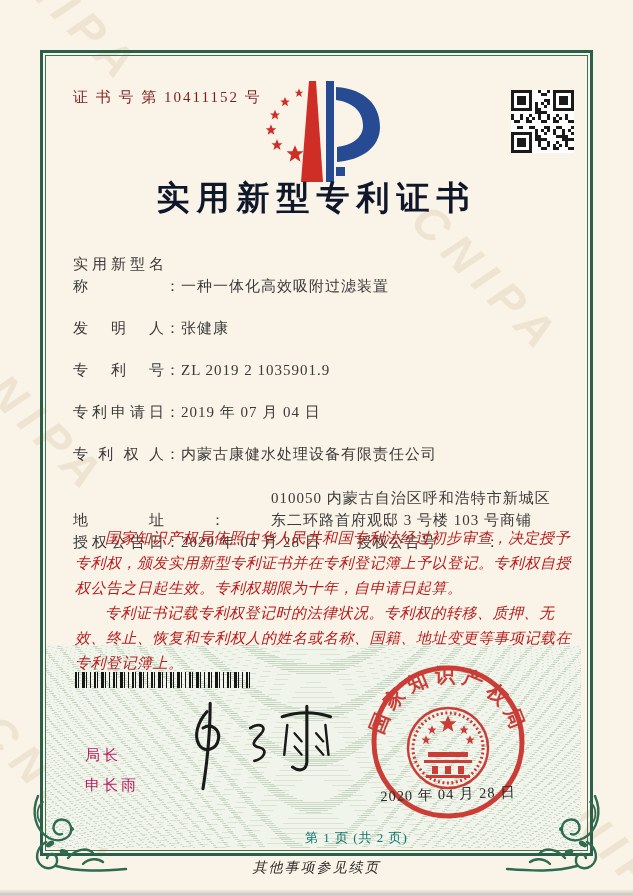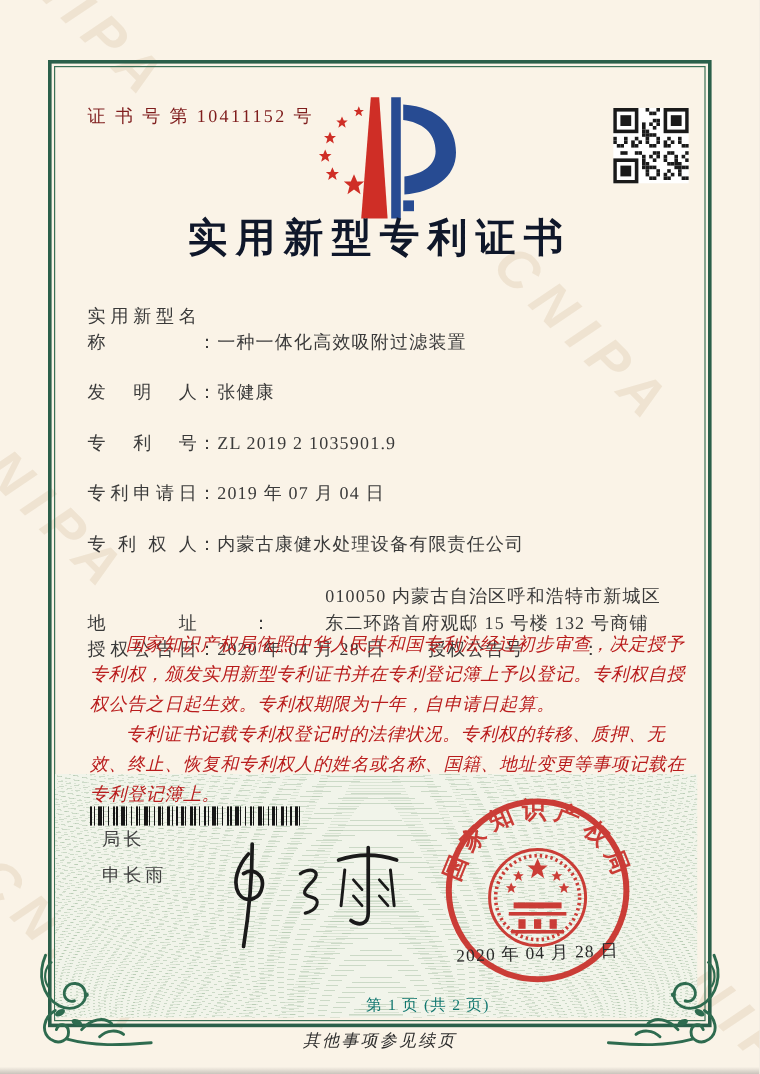--- a/index.html
+++ b/index.html
@@ -39,21 +39,21 @@
   .grant-row .g2{margin-left:36px;display:flex;gap:48px;}
 
   .body-text{position:absolute;left:75px;top:526px;width:505px;font-size:15px;line-height:25px;
              font-style:italic;color:#b91c1c;letter-spacing:0.5px;}
   .body-text p{margin:0;text-indent:2em;}
 
   .barcode{position:absolute;left:75px;top:672px;width:176px;height:16px;background:
      repeating-linear-gradient(90deg,#161616 0 2px,transparent 2px 3px,#161616 3px 4px,transparent 4px 7px,
      #161616 7px 10px,transparent 10px 11px,#161616 11px 12px,transparent 12px 15px,#161616 15px 16px,transparent 16px 19px);}
 
-  .officer{position:absolute;left:85px;top:685px;font-size:15px;line-height:30px;color:#404040;letter-spacing:3px;}
+  .officer{position:absolute;left:85px;top:740px;font-size:15px;line-height:30px;color:#be185d;letter-spacing:3px;}
   .signature{position:absolute;left:168px;top:698px;width:180px;height:95px;}
 
   .seal{position:absolute;left:366px;top:660px;width:164px;height:164px;opacity:0.93;}
   .seal-date{position:absolute;left:366px;top:785px;width:164px;text-align:center;font-size:14.5px;
              color:#2a2a2a;letter-spacing:1px;transform:rotate(-2deg);}
 
   .page-num{position:absolute;left:0;top:829px;width:100%;text-align:center;font-size:13px;color:#0f766e;letter-spacing:1px;padding-left:40px;}
   .footer-note{position:absolute;left:0;top:859px;width:100%;text-align:center;font-size:14px;font-style:italic;
                color:#2e2e2e;letter-spacing:2px;}
 
@@ -227,21 +227,21 @@
       <span class="fvalue">2019 年 07 月 04 日</span>
     </div>
     <div class="frow tight">
       <span class="flabel">专利权人</span>
         <span class="colon">：</span>
       <span class="fvalue">内蒙古康健水处理设备有限责任公司</span>
     </div>
     <div class="frow last">
       <span class="flabel">地址</span>
         <span class="colon">：</span>
-      <span class="fvalue" style="max-width:358px;">010050 内蒙古自治区呼和浩特市新城区东二环路首府观邸 15 号楼 132 号商铺</span>
+      <span class="fvalue" style="max-width:358px;">010050 内蒙古自治区呼和浩特市新城区东二环路首府观邸 3 号楼 103 号商铺</span>
     </div>
     <div class="grant-row">
       <div style="display:flex;">
         <span class="flabel">授权公告日</span>
           <span class="colon">：</span>
         <span>2020 年 04 月 28 日</span>
       </div>
       <div class="g2">
         <span>授权公告号</span>
           <span class="colon">：</span>

